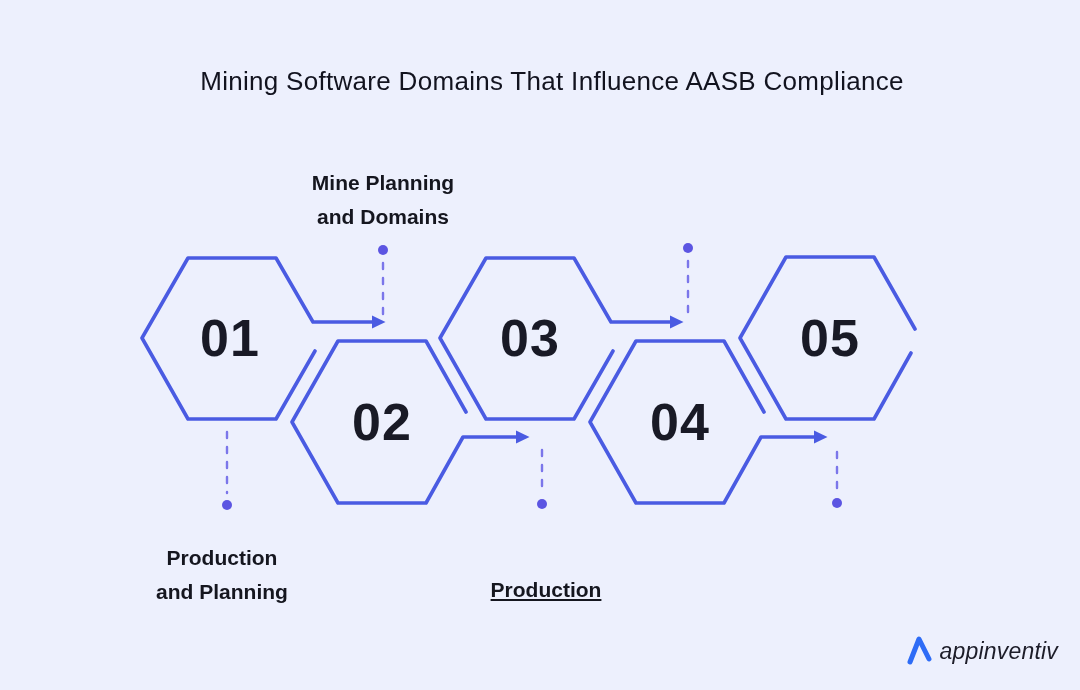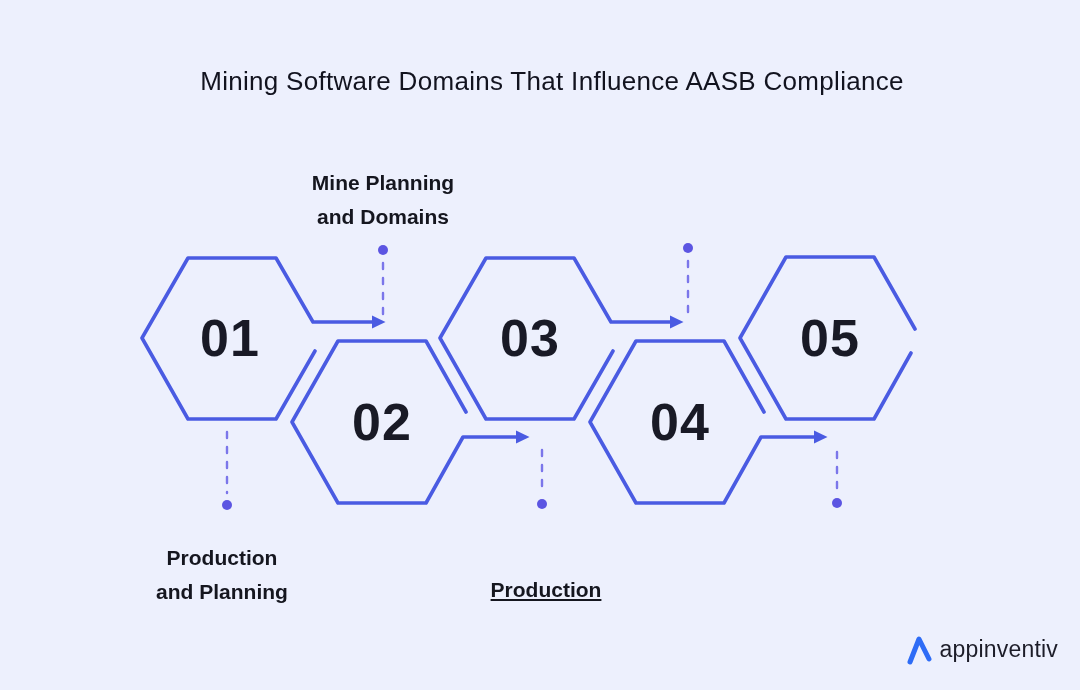--- a/index.html
+++ b/index.html
@@ -79,22 +79,23 @@
   .label-mine-planning   { left: 383px; top: 146px; margin-top: 20px; }
   .label-data-analytics  { left: 688px; top: 157px; }
   .label-exploration     { left: 222px; top: 541px; }
   .label-production      { left: 546px; top: 573px; text-decoration: underline; }
   .label-enterprise      { left: 852px; top: 541px; }
   .brand {
     position: absolute;
     right: 22px;
     top: 633px;
     display: flex;
-    align-items: center;
+    align-items: flex-end;
     gap: 5px;
+    font-style: italic;
   }
   .brand-text {
     font-size: 23px;
     font-weight: 500;
     letter-spacing: 0.2px;
     color: var(--logo-ink, #1d1d29);
   }
 </style>
 </head>
 <body>

